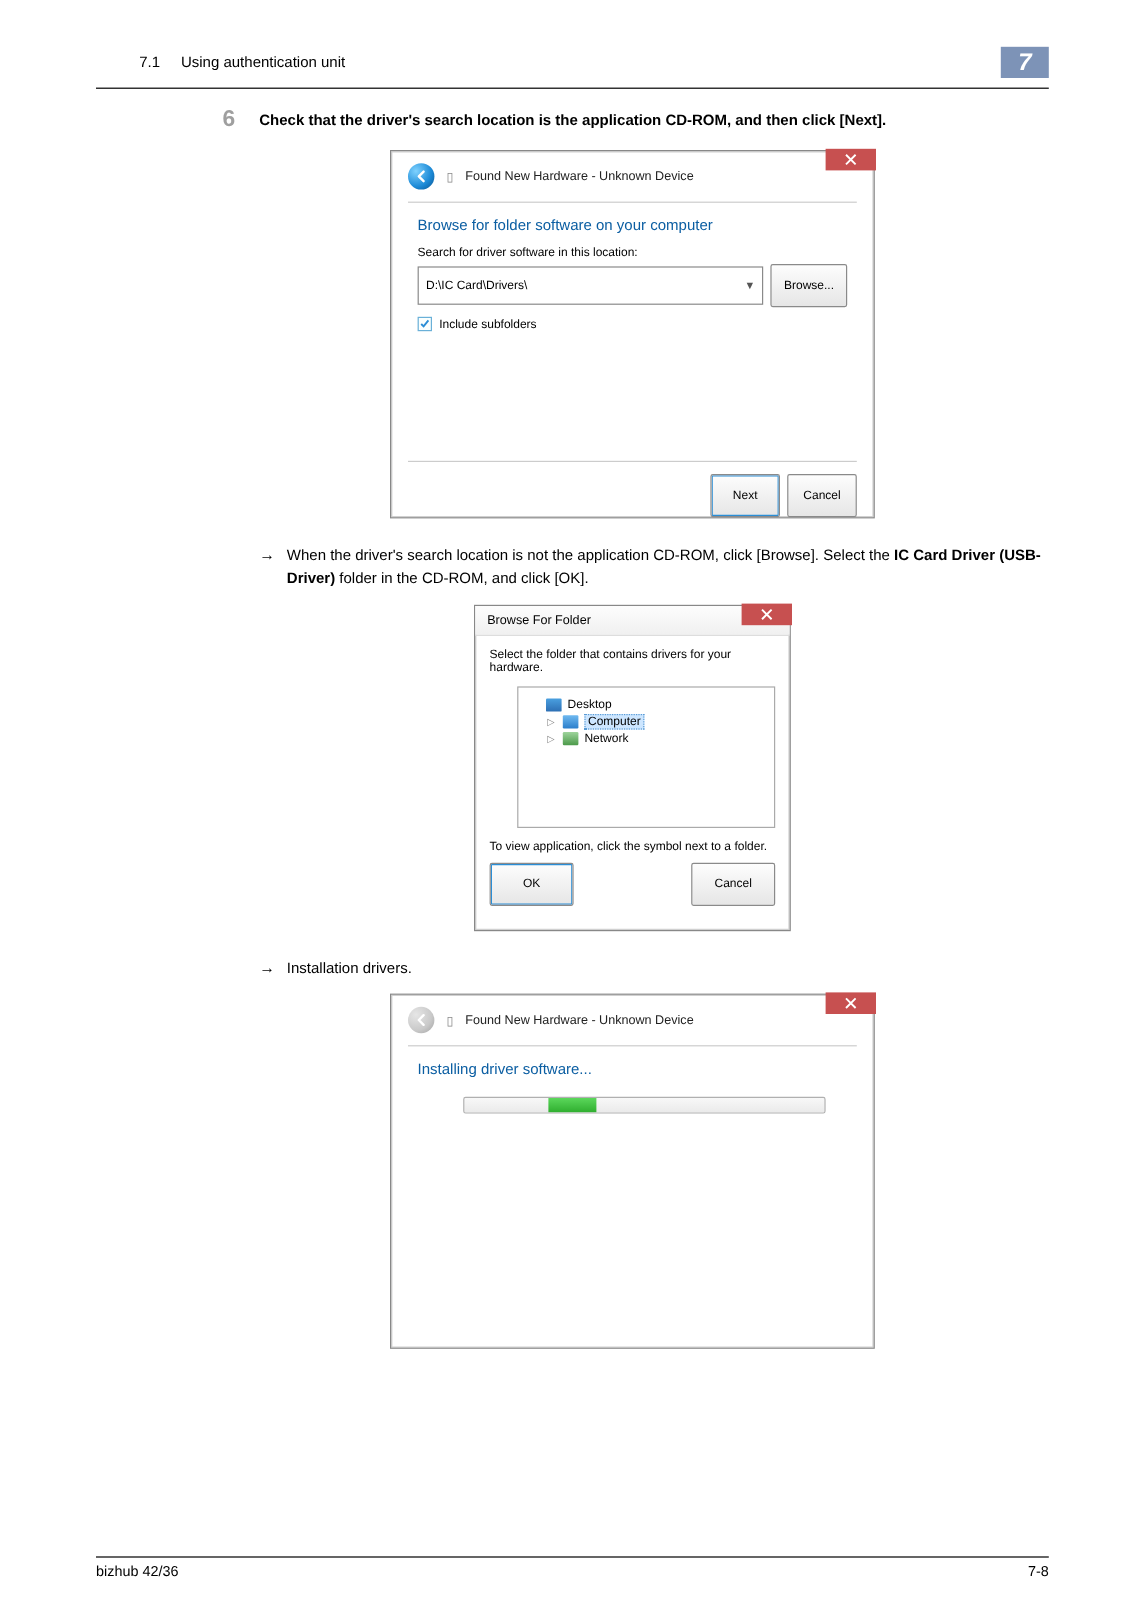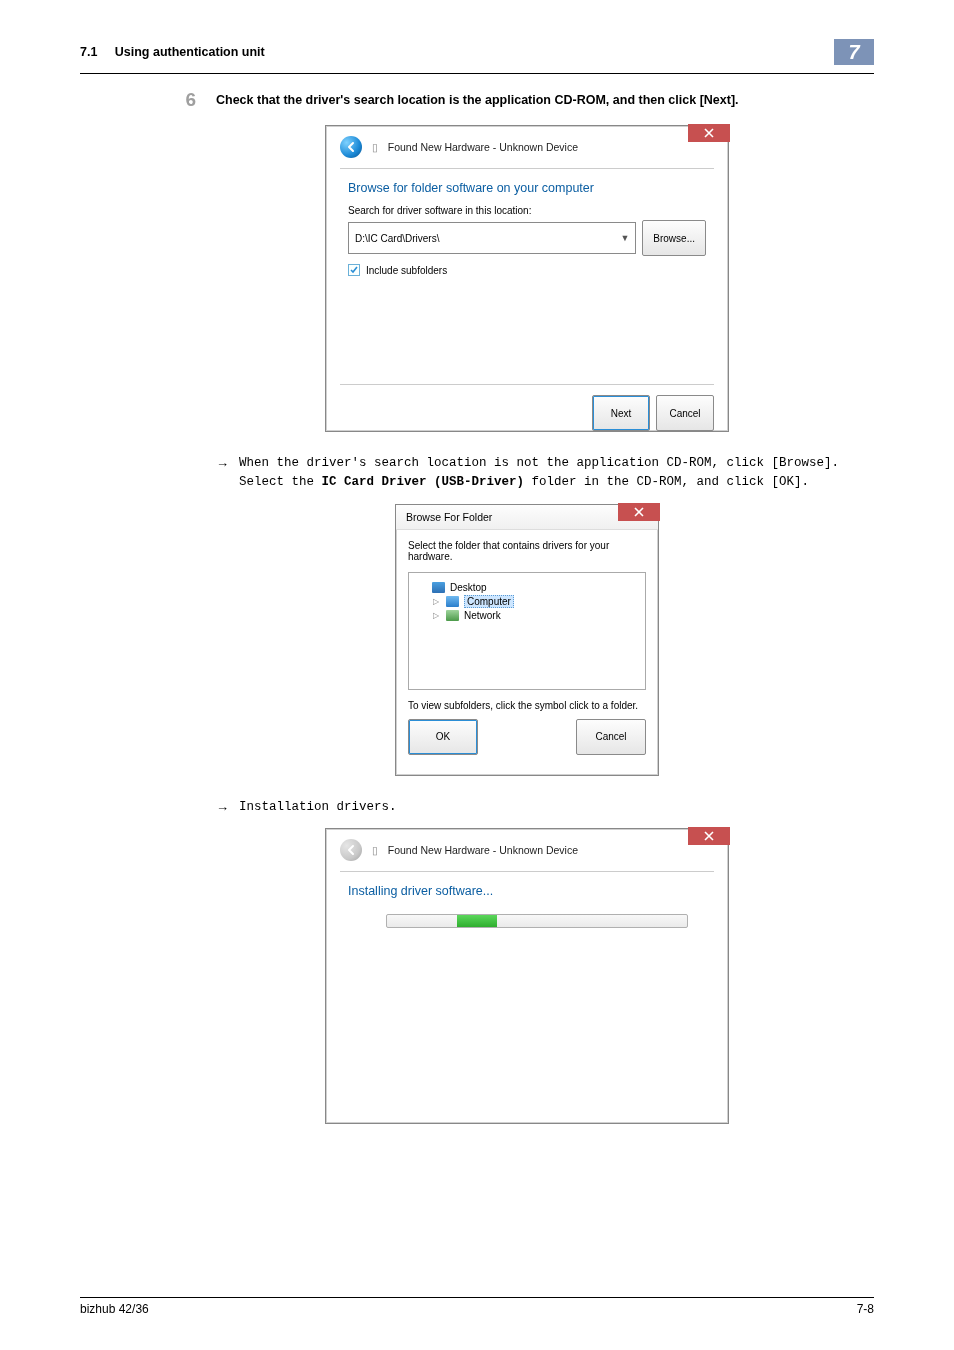--- a/index.html
+++ b/index.html
@@ -1,27 +1,27 @@
 <!DOCTYPE html>
 <html><head>
 <meta charset="utf-8">
 <style>
   * { box-sizing: border-box; margin: 0; padding: 0; }
   html, body { width: 954px; height: 1350px; background: #fff; font-family: Arial, Helvetica, sans-serif; color: #000; }
   .page { padding: 45px 80px 30px 80px; position: relative; height: 100%; }
   .header { display: flex; justify-content: space-between; align-items: flex-start; border-bottom: 1px solid #000; padding-bottom: 2px; }
-  .header-left { font-size: 12.5px; font-weight: bold; }
+  .header-left { font-size: 12.5px; font-weight: normal; margin-left: 36px; }
   .chapter-badge { background: #7d93b7; color: #fff; width: 40px; height: 26px; display: flex; align-items: center; justify-content: center; font-size: 20px; font-weight: bold; font-style: italic; position: relative; top: -6px; }
   .body { padding-left: 100px; padding-top: 18px; font-size: 12.5px; }
   .step-row { display: flex; align-items: flex-start; gap: 20px; margin-bottom: 14px; }
   .step-num { font-size: 19px; font-weight: bold; color: #9f9f9f; font-family: Arial, sans-serif; min-width: 16px; text-align: right; margin-top: -3px; }
   .step-text { font-size: 12.5px; line-height: 1.4; font-weight: bold; }
   .arrow-row { display: flex; align-items: flex-start; gap: 10px; padding-left: 36px; margin-bottom: 12px; }
   .arrow { font-size: 13px; color: #000; margin-top: 1px; font-weight: bold; }
-  .arrow-text { font-size: 12.5px; line-height: 1.5; font-family: Liberation Mono, monospace; }
+  .arrow-text { font-size: 12.5px; line-height: 1.5; }
   .strong { font-weight: bold; }
 
   
   .dialog { margin: 8px auto 22px auto; border: 1px solid #888; background: #fff; box-shadow: 0 0 0 1px #d0d0d0 inset; position: relative; }
   .dlg-close { position: absolute; top: -2px; right: -2px; width: 42px; height: 18px; background: #c75050; display: flex; align-items: center; justify-content: center; }
   .dlg-close svg { display:block; }
 
   
   .d1 { width: 404px; }
   .d1-titlebar { display: flex; align-items: center; gap: 10px; padding: 10px 14px 6px 14px; font-size: 10.5px; color: #222; }
@@ -38,21 +38,21 @@
   .chk { width: 12px; height: 12px; border: 1px solid #6ab0d8; display:flex; align-items:center; justify-content:center; background:#fafffe;}
   .chk svg { display:block; }
   .d1-footer { display: flex; justify-content: flex-end; gap: 6px; padding: 10px 14px 0 14px; }
   .win-btn.default { box-shadow: 0 0 0 1px #2b8ed6 inset; }
 
   
   .d2 { width: 264px; }
   .d2-titlebar { font-size: 10.5px; padding: 6px 10px; background: linear-gradient(#fdfdfd,#f0f0f0); border-bottom: 1px solid #ddd; }
   .d2-body { padding: 10px 12px 10px 12px; }
   .d2-msg { font-size: 10px; margin-bottom: 10px; }
-  .tree { border: 1px solid #aaa; height: 118px; padding: 8px 10px; font-size: 10px; background: #fff; }
+  .tree { border: 1px solid #aaa; height: 118px; padding: 8px 10px; font-size: 10px; background: #fff; margin-left: 23px; }
   .tree-item { display: flex; align-items: center; gap: 5px; padding: 1px 0; }
   .tree-item.indent { padding-left: 14px; }
   .tri { font-size: 8px; color: #888; width: 8px; display:inline-block; }
   .ico { width: 13px; height: 11px; display: inline-block; }
   .ico.desktop { background: linear-gradient(#4aa0e0,#2d6fb4); border-radius: 1px; }
   .ico.computer { background: linear-gradient(#6fb9f0,#2b7ecb); border-radius: 1px; }
   .ico.network { background: linear-gradient(#9ed49c,#4c9a4a); border-radius: 1px; }
   .tree .sel { background: #cde6ff; display:inline-block; padding:0 2px; border:1px dotted #5a9bd4;}
   .d2-hint { font-size: 10px; margin-top: 10px; }
   .d2-footer { display: flex; justify-content: space-between; gap: 8px; padding: 8px 0 10px 0; }
@@ -158,21 +158,21 @@
             <span class="tri">▷</span>
               <span class="ico computer"></span>
             <span class="sel">Computer</span>
           </div>
           <div class="tree-item indent">
             <span class="tri">▷</span>
               <span class="ico network"></span>
             <span>Network</span>
           </div>
         </div>
-        <div class="d2-hint">To view subfolders, click the symbol click to a folder.</div>
+        <div class="d2-hint">To view application, click the symbol next to a folder.</div>
         <div class="d2-footer">
           <div class="win-btn default" style="min-width:70px;">OK</div>
           <div class="win-btn" style="min-width:70px;">Cancel</div>
         </div>
       </div>
     </div>
 
     <div class="arrow-row">
       <div class="arrow">→</div>
       <div class="arrow-text">Installation drivers.</div>

